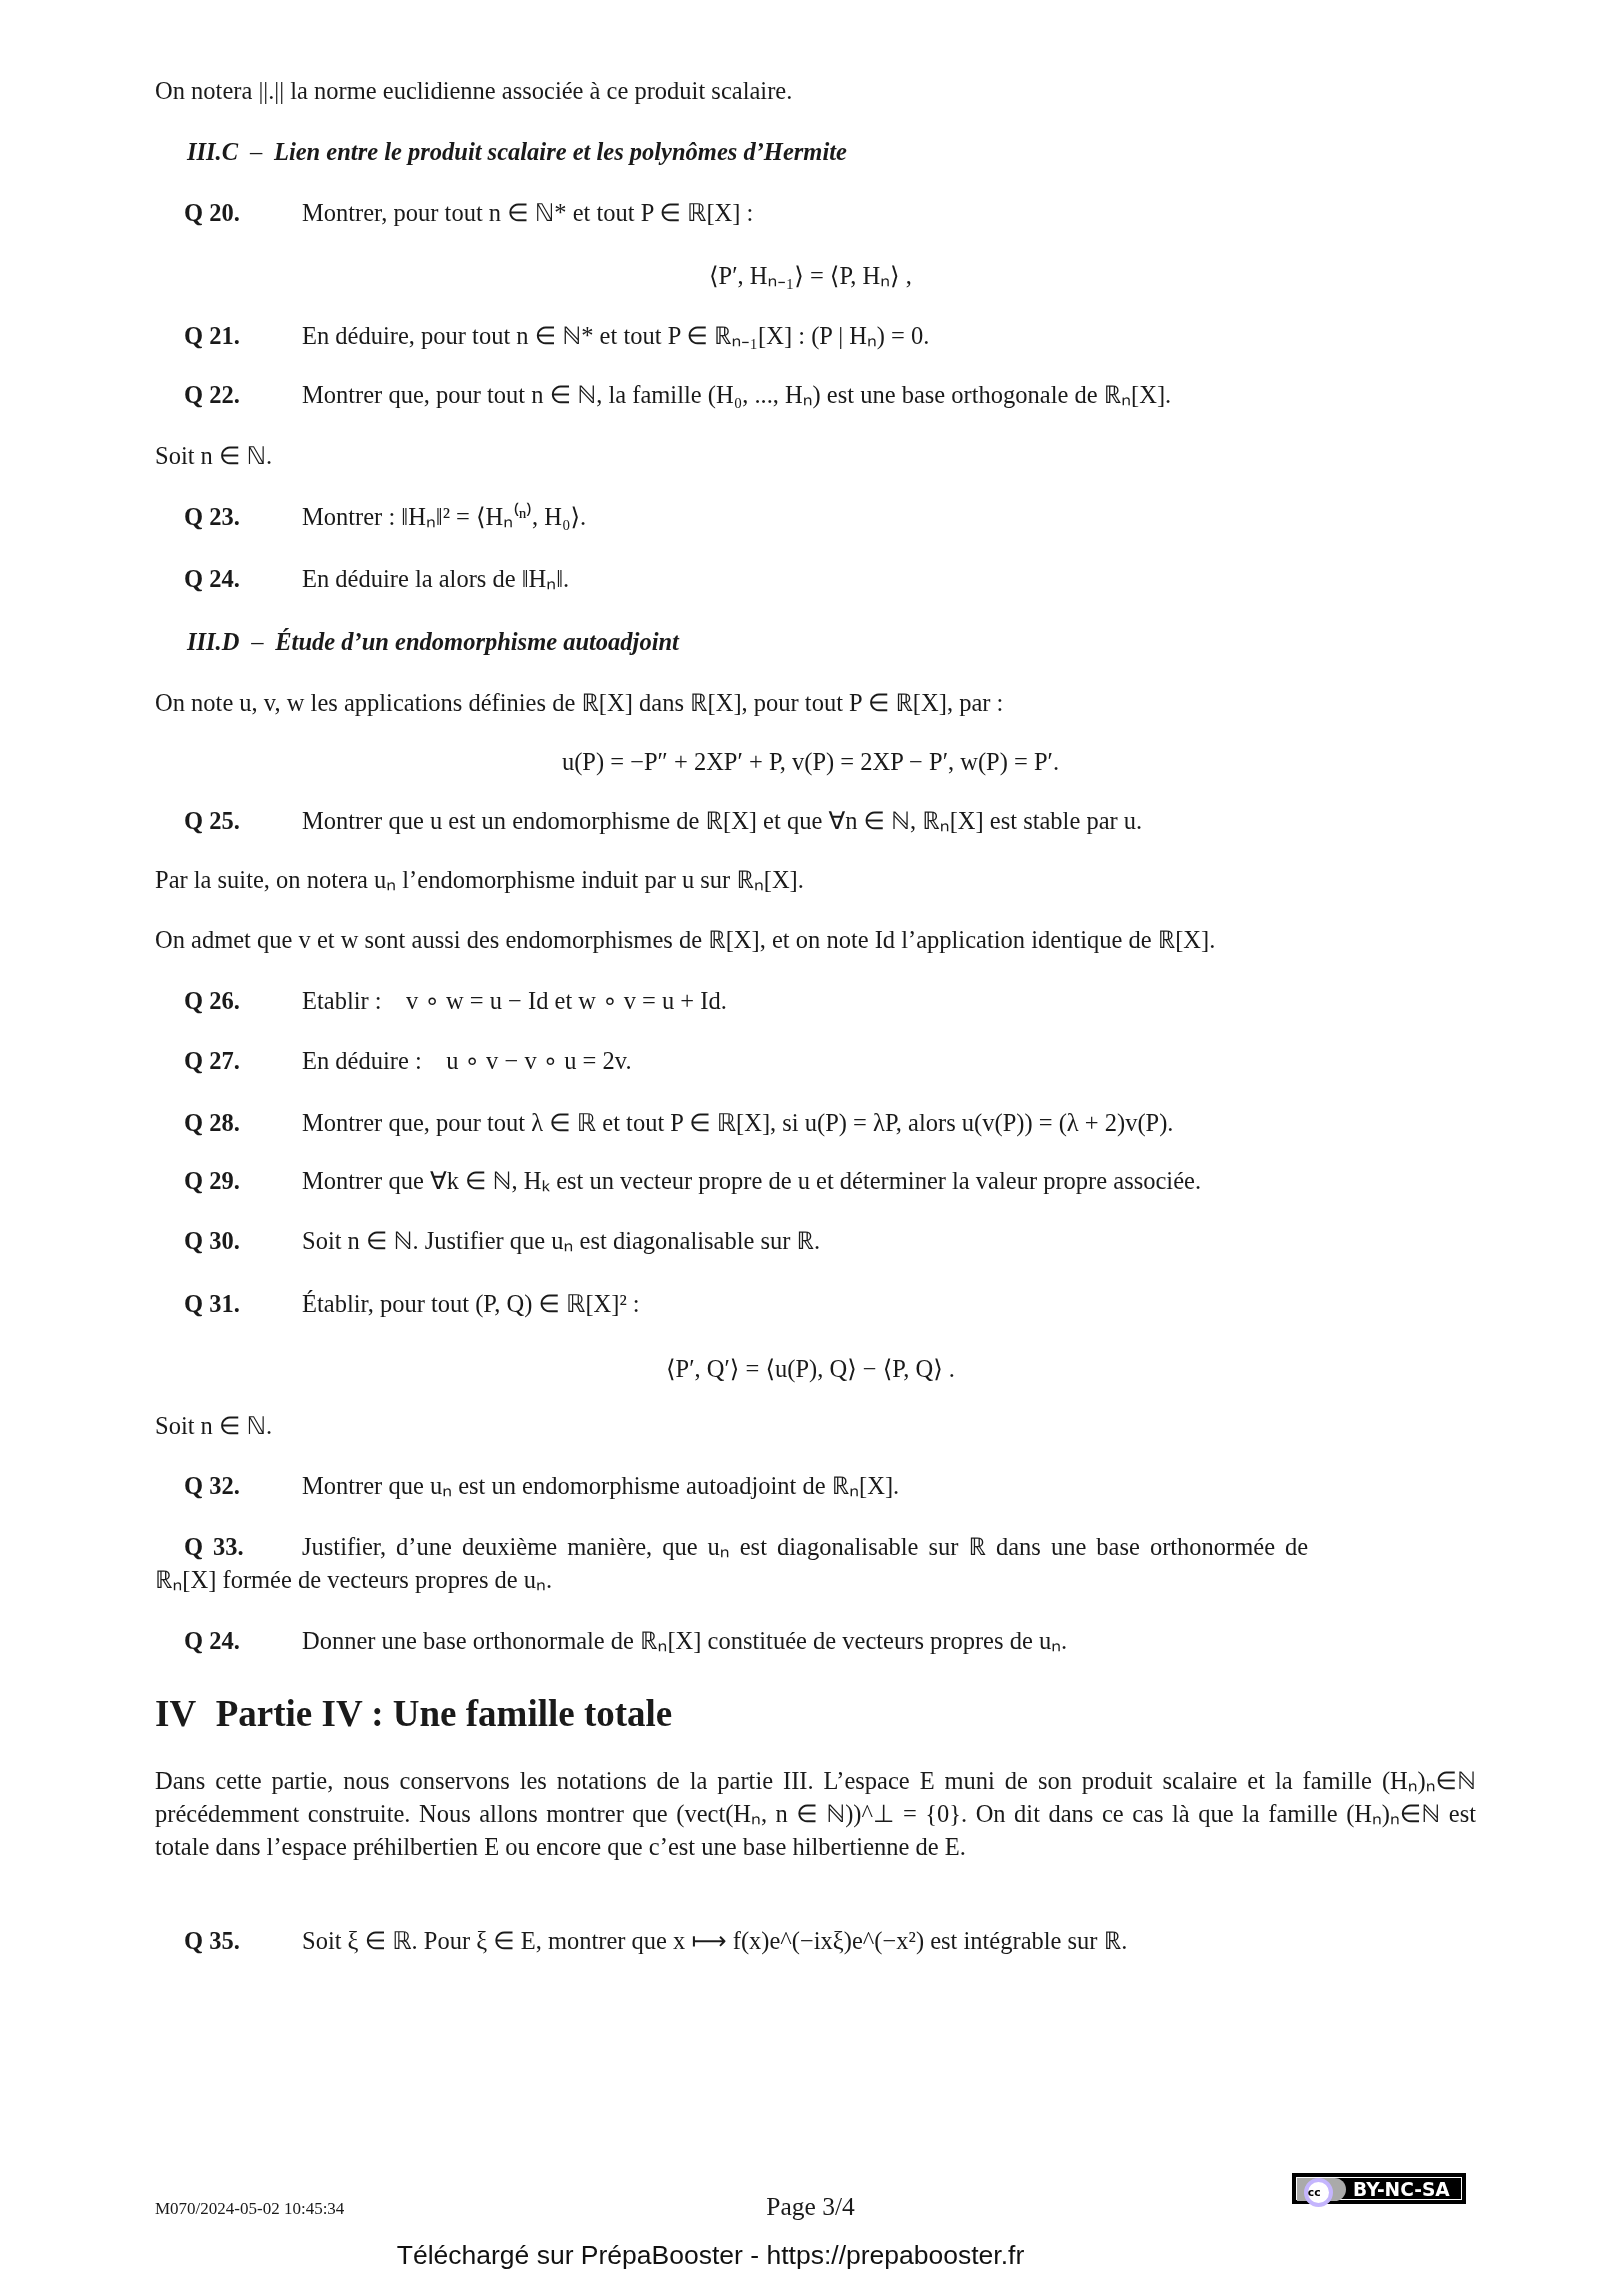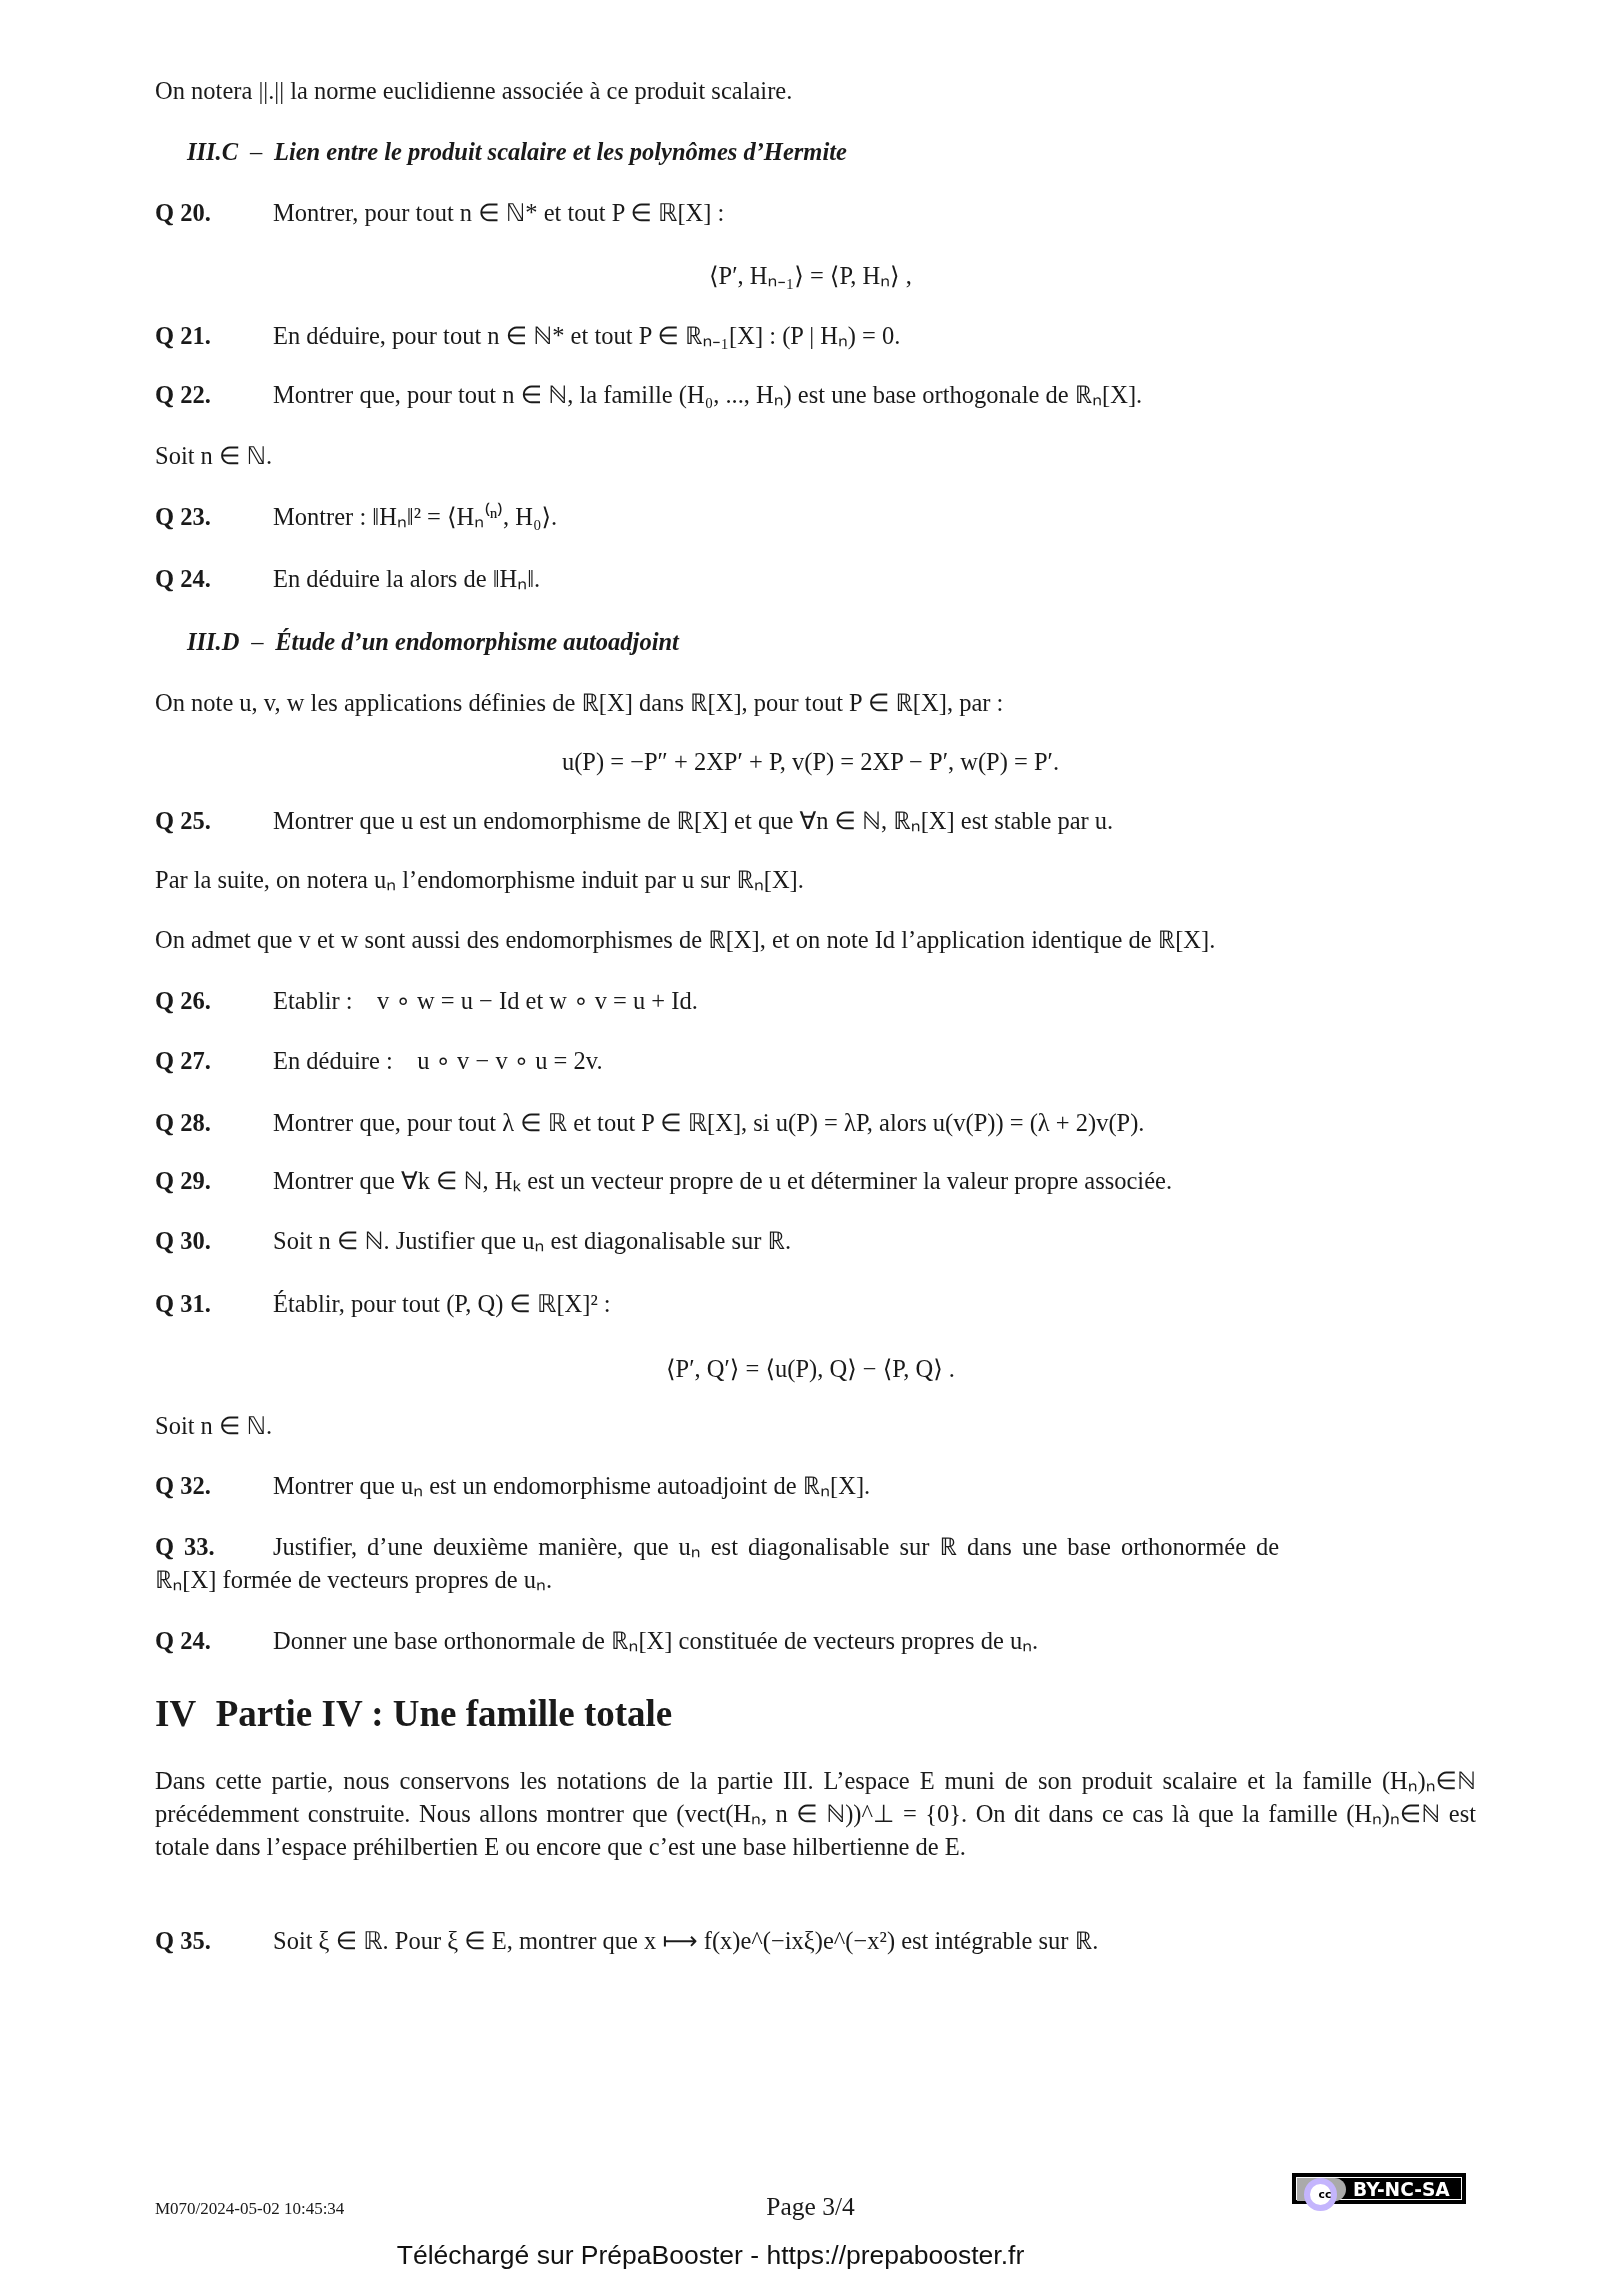--- a/index.html
+++ b/index.html
@@ -1,39 +1,39 @@
 <!DOCTYPE html>
 <html><head>
 <meta charset="utf-8">
 <style>
   html, body { margin: 0; padding: 0; background: #ffffff; }
   body { width: 1621px; height: 2293px; position: relative; overflow: hidden;
          font-family: "DejaVu Serif", "Liberation Serif", serif; color: #1a1a1a; }
   .page { position: absolute; left: 0; top: 0; width: 1621px; height: 2293px; }
   .line { position: absolute; left: 155px; font-size: 24.5px; line-height: 29px; white-space: nowrap;
           font-family: "Liberation Serif", serif; }
-  .q { display: inline-block; width: 118px; font-weight: bold; }
+  .q { display: inline-block; width: 118px; font-weight: bold; margin-left: 29px; }
   .sec { font-weight: bold; font-style: italic; font-size: 24.5px; margin-left: 32px; }
   .sec .dash { font-weight: normal; font-style: normal; margin: 0 11.8px; }
   .center { left: 0; width: 1621px; text-align: center; }
   .par { position: absolute; left: 155px; width: 1321px; font-size: 24.5px; line-height: 33px;
          font-family: "Liberation Serif", serif; text-align: justify; }
   .h1 { position: absolute; left: 155px; font-family: "Liberation Serif", serif; font-weight: bold; font-size: 37px; }
   .h1 .num { margin-right: 19.6px; }
   .italic { font-style: italic; }
   .footer-left { position: absolute; left: 155px; top: 2199px; font-size: 17px; font-family: "Liberation Serif", serif; }
   .footer-center { position: absolute; left: 0; width: 1621px; text-align: center; top: 2192px; font-size: 25.5px; font-family: "Liberation Serif", serif; }
   .download { position: absolute; left: 0; width: 1421px; text-align: center; top: 2240px; font-size: 26.5px; font-family: "Liberation Sans", sans-serif; color: #111; }
   .cc { position: absolute; left: 1292px; top: 2173px; width: 174px; height: 31px; background: #000; border: 2px solid #000;
         box-sizing: border-box; display: flex; align-items: center; }
   .cc-inner { position: absolute; left: 2px; top: 2px; right: 2px; bottom: 2px; border: 1px solid #fff; }
   .cc-gray { position: absolute; left: 2.9px; top: 2.9px; width: 49px; height: 23.5px; background: #aaaaaa; border-radius: 0 13.7px 13.7px 0; }
   .cc-logo { position: absolute; left: 9.8px; top: 2.9px; width: 21.6px; height: 21.6px; border-radius: 50%; background: #fff;
-             border: 6px solid #c4b5fd; font-family: "DejaVu Sans", sans-serif; font-weight: bold; font-size: 10.8px;
-             line-height: 21.6px; text-align: right; color: #000; }
+             border: 4px solid #c4b5fd; font-family: "DejaVu Sans", sans-serif; font-weight: bold; font-size: 10.8px;
+             line-height: 21.6px; text-align: left; color: #000; }
   .cc-text { position: absolute; left: 59px; top: 2.9px; color: #fff; font-family: "DejaVu Sans", sans-serif; font-weight: bold; font-size: 18.6px; line-height: 23.5px; }
 </style>
 </head>
 <body>
 
 <div class="page">
 
   <div class="line" style="top:76px">On notera ||.|| la norme euclidienne associée à ce produit scalaire.</div>
 
   <div class="line sec" style="top:137px">

